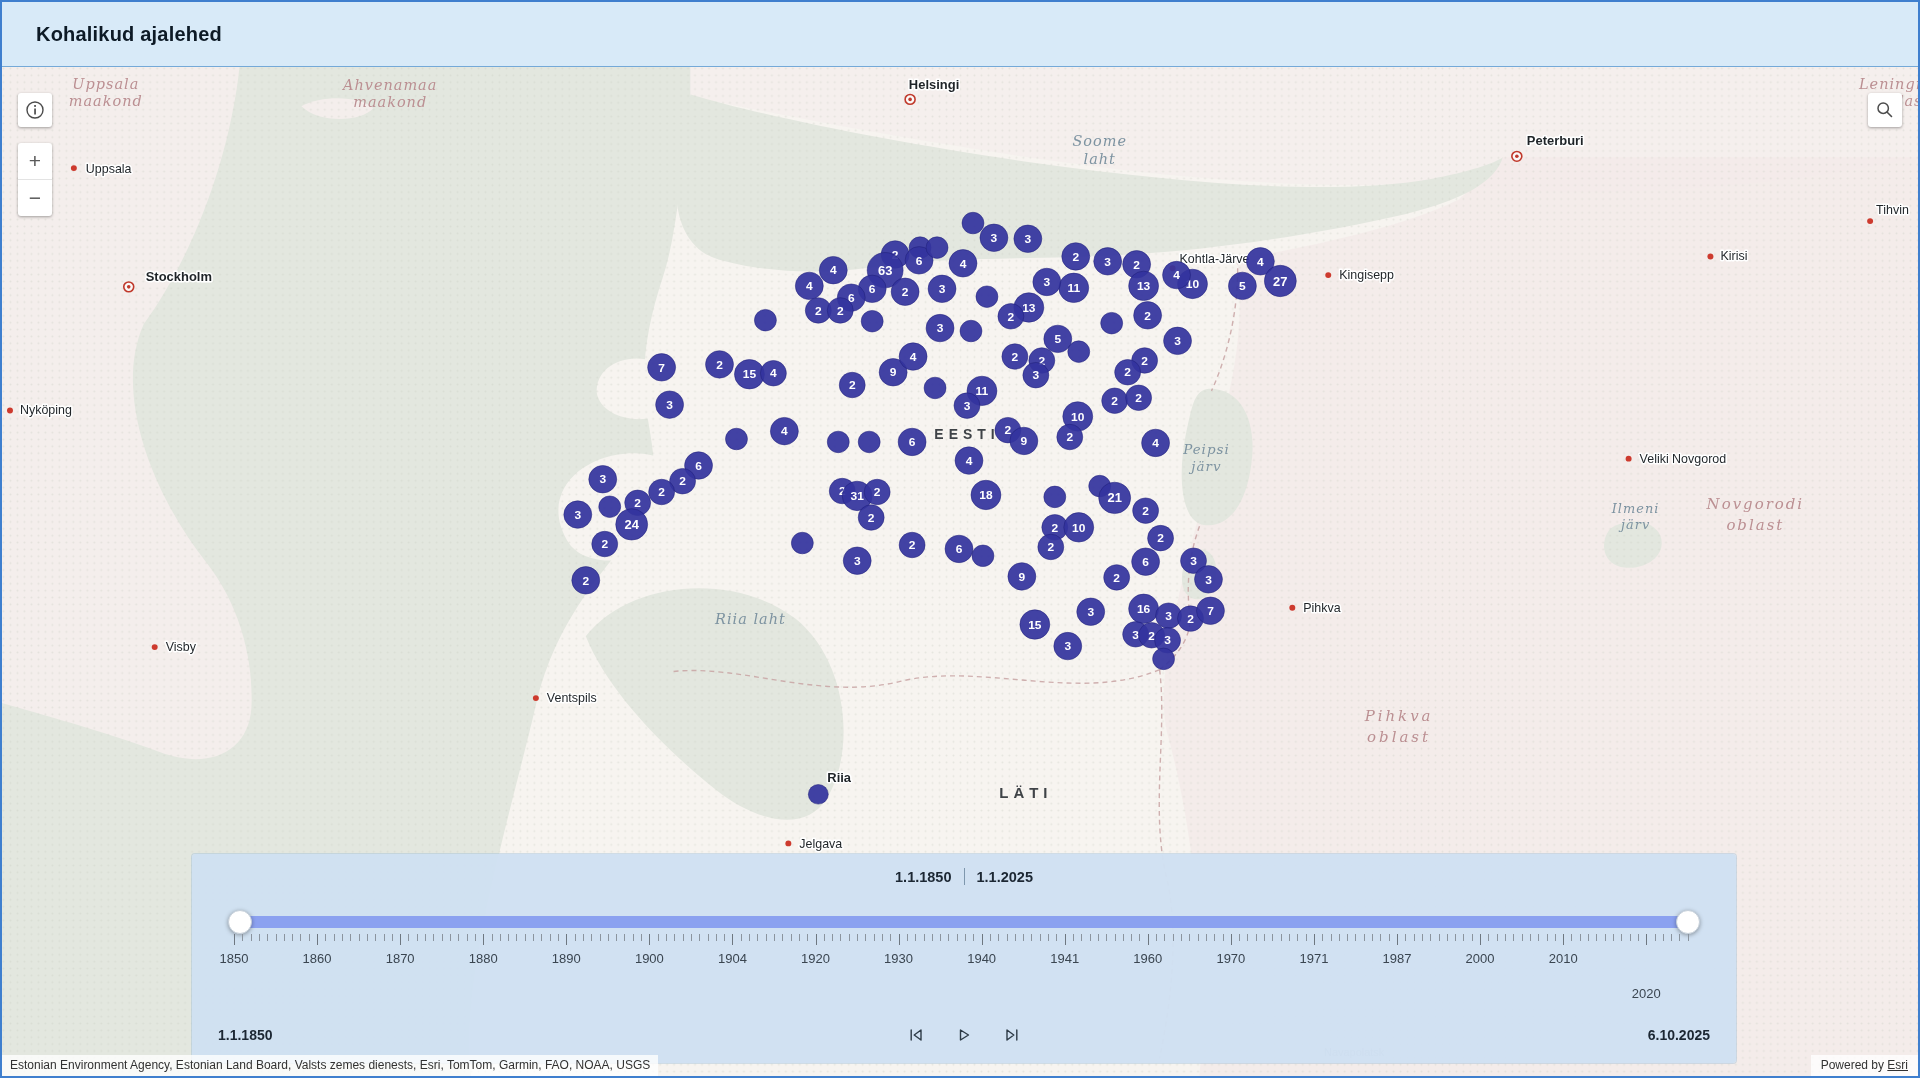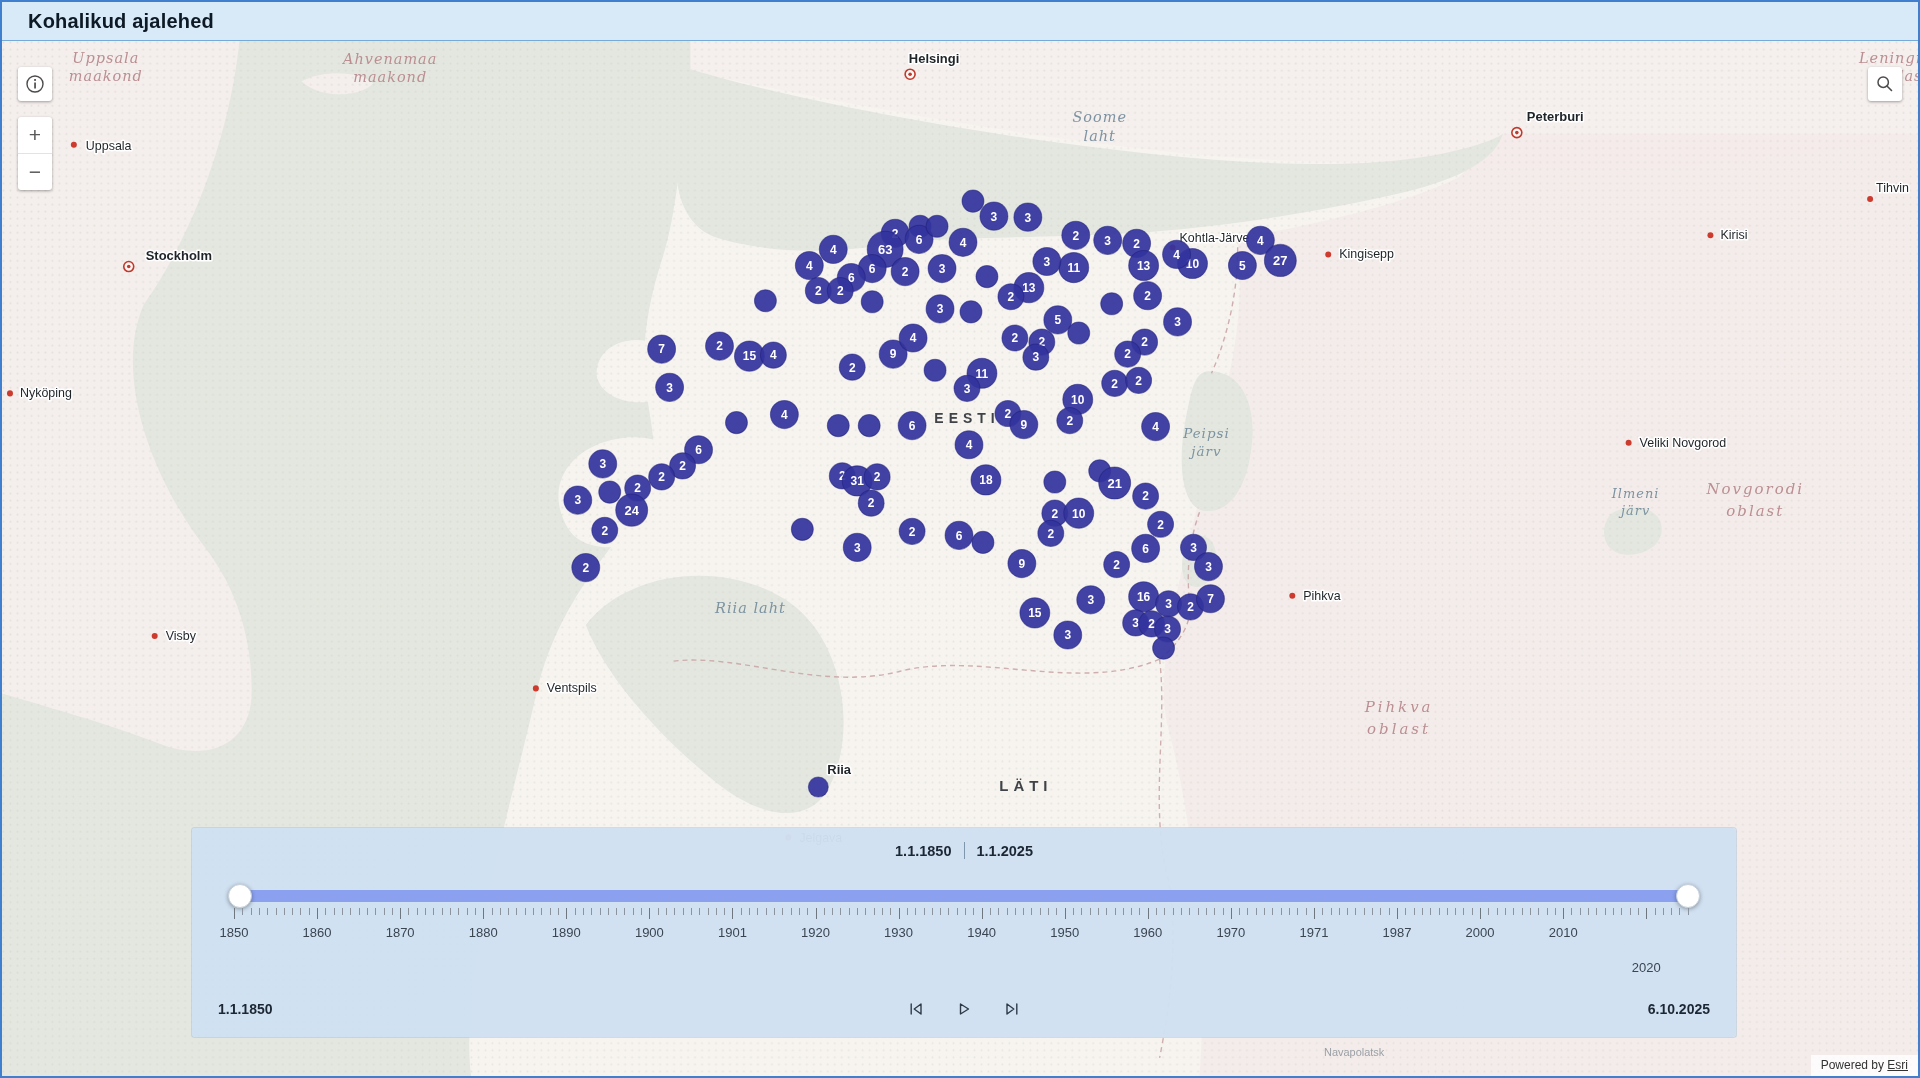--- a/index.html
+++ b/index.html
@@ -1,19 +1,19 @@
 <!DOCTYPE html>
 <html lang="et"><head>
 <meta charset="utf-8">
 <style>
   html,body{margin:0;padding:0;}
   body{width:1920px;height:1078px;overflow:hidden;font-family:"Liberation Sans",sans-serif;background:#fff;}
   .app{position:absolute;inset:0;border:2px solid #3f7fce;box-sizing:border-box;display:flex;flex-direction:column;}
   
-  .hdr{height:38px;background:#d8eaf8;display:flex;align-items:center;padding-left:26px;flex:0 0 auto;}
+  .hdr{height:64px;background:#d8eaf8;display:flex;align-items:center;padding-left:34px;flex:0 0 auto;}
   .hdr h1{margin:0;font-size:20px;font-weight:700;color:#0d1a26;letter-spacing:.2px;}
   
   .map{position:relative;flex:1 1 auto;overflow:hidden;border-top:1px solid #74a9d8;background:#e3e7df;}
   .map svg.base{position:absolute;inset:0;width:100%;height:100%;}
   text{font-family:"Liberation Sans",sans-serif;}
   .rl{pointer-events:none;}
   .rl-admin-pink{fill:#bb8f92;font-family:"DejaVu Serif",serif;font-style:italic;}
   .rl-water{fill:#7d93a1;font-family:"DejaVu Serif",serif;font-style:italic;}
   .rl-country{fill:#3f4347;font-family:"Liberation Sans",sans-serif;font-weight:700;}
   .rl-town{fill:#9aa0a6;}
@@ -823,25 +823,25 @@
           <div class="tick" style="left: 97.8663%;"></div>
           <div class="tick" style="left: 98.4353%;"></div>
           <div class="tick" style="left: 99.0043%;"></div>
           <div class="tick" style="left: 99.5733%;"></div>
           <span class="tick-label" style="left: 0%;">1850</span>
           <span class="tick-label" style="left: 5.6899%;">1860</span>
           <span class="tick-label" style="left: 11.3798%;">1870</span>
           <span class="tick-label" style="left: 17.0697%;">1880</span>
           <span class="tick-label" style="left: 22.7596%;">1890</span>
           <span class="tick-label" style="left: 28.4495%;">1900</span>
-          <span class="tick-label" style="left: 34.1394%;">1901</span>
+          <span class="tick-label" style="left: 34.1394%;">1904</span>
           <span class="tick-label" style="left: 39.8293%;">1920</span>
           <span class="tick-label" style="left: 45.5192%;">1930</span>
           <span class="tick-label" style="left: 51.2091%;">1940</span>
-          <span class="tick-label" style="left: 56.899%;">1950</span>
+          <span class="tick-label" style="left: 56.899%;">1941</span>
           <span class="tick-label" style="left: 62.5889%;">1960</span>
           <span class="tick-label" style="left: 68.2788%;">1970</span>
           <span class="tick-label" style="left: 73.9687%;">1971</span>
           <span class="tick-label" style="left: 79.6586%;">1987</span>
           <span class="tick-label" style="left: 85.3485%;">2000</span>
           <span class="tick-label" style="left: 91.0384%; text-align: center;">2010</span>
           <span class="tick-label" style="left: 96.7283%; margin-top: 35px;">2020</span>
         </div>
       <div class="tl-bottom">
         <span class="tl-bound">1.1.1850</span>
@@ -861,17 +861,18 @@
             <svg width="16" height="16" viewBox="0 0 16 16">
               <path d="M3,3 L9.8,8 L3,13 Z"></path>
               <line x1="12.8" y1="3" x2="12.8" y2="13"></line>
             </svg>
           </button>
         </div>
         <span class="tl-bound">6.10.2025</span>
       </div>
     </div>
 
+    <div class="attr-left">Estonian Environment Agency, Estonian Land Board, Valsts zemes dienests, Esri, TomTom, Garmin, FAO, NOAA, USGS</div>
     <div class="attr-right">
       <span>Powered by </span><a>Esri</a>
     </div>
   </div>
 </div>
 
 </body></html>

